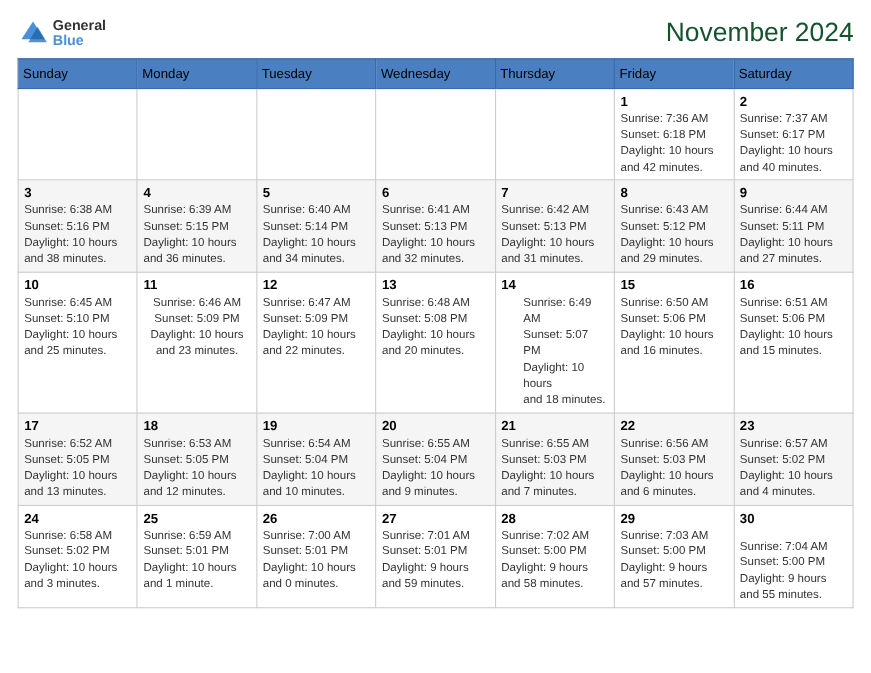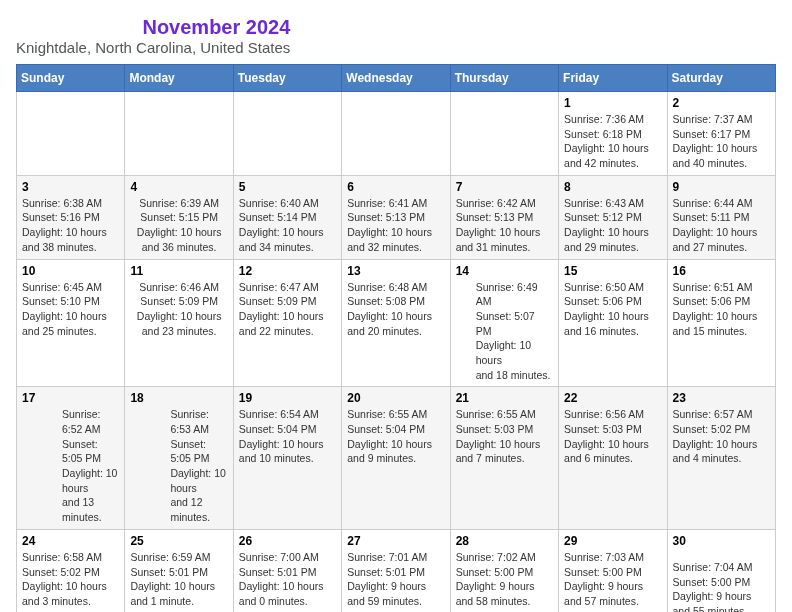--- a/index.html
+++ b/index.html
@@ -32,40 +32,40 @@
     .logo-text span:first-child { color: #333; }
     .logo-text span:last-child { color: #4a90d9; }
     .logo-icon {
       width: 28px;
       height: 28px;
     }
     .title-area {
       text-align: right;
     }
     .month-title {
-      font-size: 20px;
-      font-weight: bold;
-      color: #6d28d9;
+      font-size: 24px;
+      font-weight: normal;
+      color: #14532d;
     }
     .location-title {
       font-size: 15px;
       color: #555;
     }
     .calendar {
       width: 100%;
       border-collapse: collapse;
       font-size: 11px;
     }
     .calendar th {
       background: #4a7fc1;
-      color: #ffffff;
+      color: #000000;
       padding: 6px 4px;
       text-align: left;
       font-size: 12px;
-      font-weight: bold;
+      font-weight: normal;
       border: 1px solid #3a6aad;
     }
     .calendar td {
       border: 1px solid #ccc;
       vertical-align: top;
       padding: 4px 5px;
       min-height: 80px;
       width: 14.28%;
       background: #fff;
     }
@@ -84,23 +84,32 @@
       line-height: 1.4;
     }
     .empty-cell {
       background: #fff !important;
     }
   </style>
 </head>
 <body>
 
 <div class="header-area">
+  <div class="logo">
+    <svg class="logo-icon" viewBox="0 0 40 40">
+      <polygon points="20,5 35,28 5,28" fill="#4a90d9"></polygon>
+      <polygon points="26,12 38,32 14,32" fill="#1a5fa8" opacity="0.7"></polygon>
+    </svg>
+    <div class="logo-text">
+      <span>General</span>
+      <span style="color:#4a90d9;">Blue</span>
+    </div>
+  </div>
   <div class="title-area">
     <div class="month-title">November 2024</div>
-    <div class="location-title">Knightdale, North Carolina, United States</div>
   </div>
 </div>
 
 <table class="calendar">
   <thead>
     <tr>
     <th>Sunday</th>
         <th>Monday</th>
         <th>Tuesday</th>
         <th>Wednesday</th>
@@ -134,21 +143,21 @@
       <tr>
         <td>
           <span class="day-num">3</span>
           <div class="day-info" style="white-space: pre-line;">Sunrise: 6:38 AM
 Sunset: 5:16 PM
 Daylight: 10 hours
 and 38 minutes.</div>
         </td>
         <td>
           <span class="day-num">4</span>
-          <div class="day-info" style="white-space: pre-line; text-align: center;">Sunrise: 6:39 AM
+          <div class="day-info" style="white-space: pre-line;">Sunrise: 6:39 AM
 Sunset: 5:15 PM
 Daylight: 10 hours
 and 36 minutes.</div>
         </td>
         <td>
           <span class="day-num">5</span>
           <div class="day-info" style="white-space: pre-line;">Sunrise: 6:40 AM
 Sunset: 5:14 PM
 Daylight: 10 hours
 and 34 minutes.</div>
@@ -229,28 +238,28 @@
           <span class="day-num">16</span>
           <div class="day-info" style="white-space: pre-line;">Sunrise: 6:51 AM
 Sunset: 5:06 PM
 Daylight: 10 hours
 and 15 minutes.</div>
         </td>
       </tr>
       <tr>
         <td>
           <span class="day-num">17</span>
-          <div class="day-info" style="white-space: pre-line; margin-left: 40px;">Sunrise: 6:52 AM
+          <div class="day-info" style="white-space: pre-line;">Sunrise: 6:52 AM
 Sunset: 5:05 PM
 Daylight: 10 hours
 and 13 minutes.</div>
         </td>
         <td>
           <span class="day-num">18</span>
-          <div class="day-info" style="white-space: pre-line; margin-left: 40px;">Sunrise: 6:53 AM
+          <div class="day-info" style="white-space: pre-line;">Sunrise: 6:53 AM
 Sunset: 5:05 PM
 Daylight: 10 hours
 and 12 minutes.</div>
         </td>
         <td>
           <span class="day-num">19</span>
           <div class="day-info" style="white-space: pre-line;">Sunrise: 6:54 AM
 Sunset: 5:04 PM
 Daylight: 10 hours
 and 10 minutes.</div>

